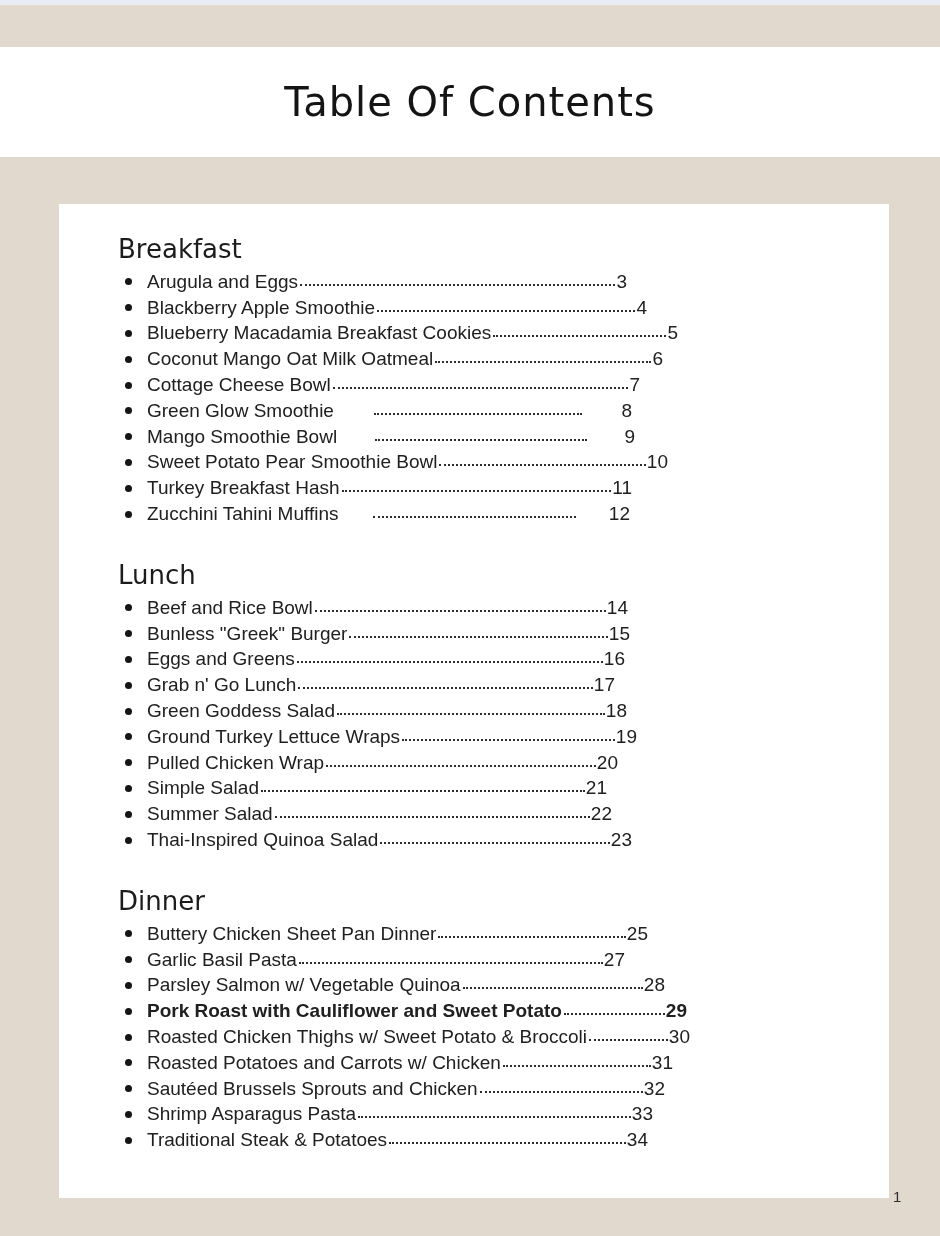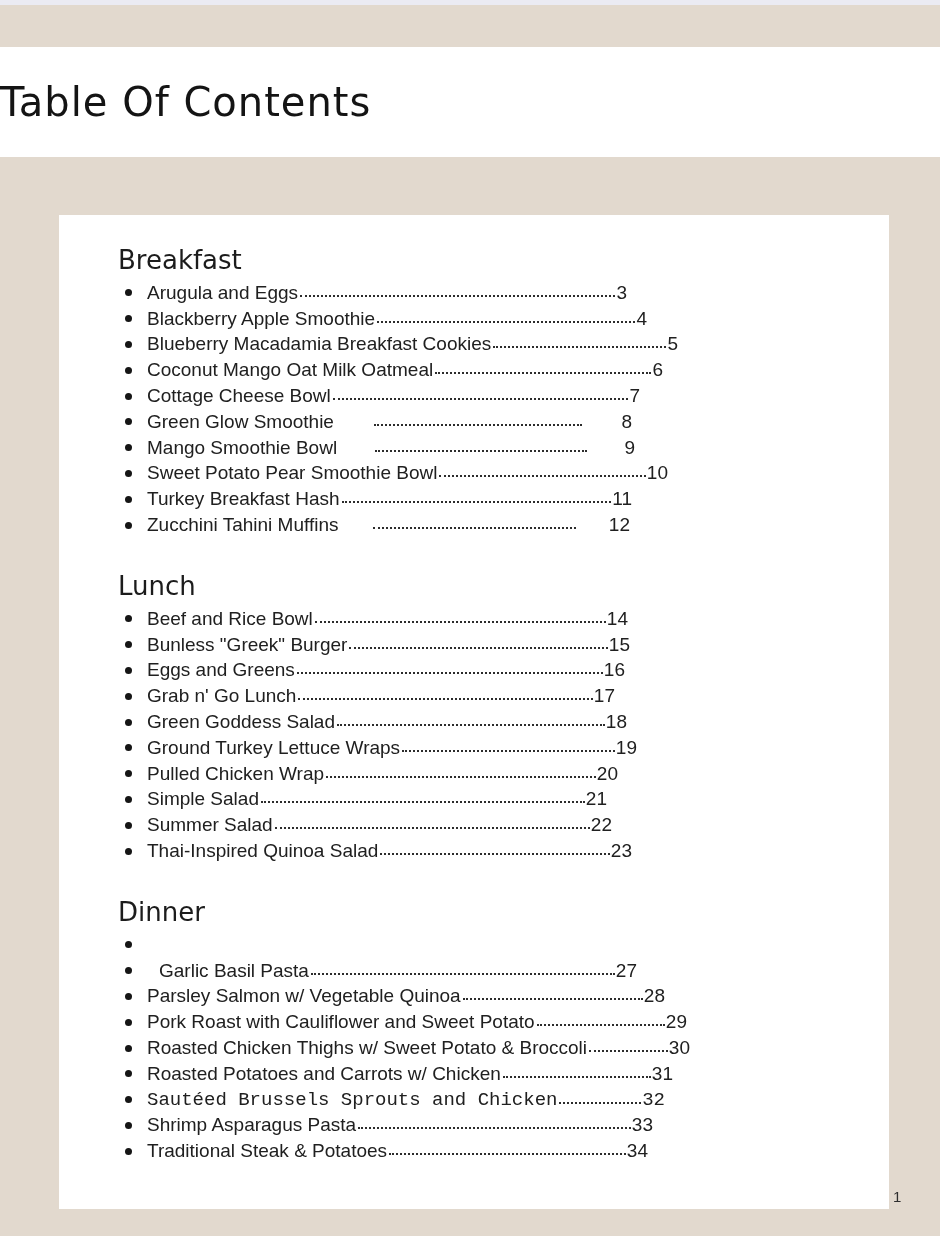--- a/index.html
+++ b/index.html
@@ -22,34 +22,35 @@
     background: #ebebf3;
   }
 
   .title-band {
     position: absolute;
     left: 0; top: 47px;
     width: 940px; height: 110px;
     background: #ffffff;
     display: flex;
     align-items: center;
+    justify-content: center;
     box-sizing: border-box;
   }
   .title-band h1 {
     margin: 0;
     font-family: "DejaVu Sans", sans-serif;
     font-weight: 400;
     font-size: 40px;
     letter-spacing: 1px;
     color: #141414;
   }
 
   .card {
     position: absolute;
-    left: 59px; top: 215px;
+    left: 59px; top: 204px;
     width: 830px; height: 994px;
     background: #ffffff;
     box-sizing: border-box;
     padding: 30px 40px 0 59px;
   }
 
   section + section { margin-top: 33px; }
 
   section h2 {
     margin: 0 0 4px 0;
@@ -288,40 +289,45 @@
                 <span class="pg">23</span>
               </span>
             </li>
           </ul>
         </section>
         <section>
           <h2>Dinner</h2>
           <ul class="toc-list">
             <li>
               <span class="bullet"></span>
-            </li>
-            <li>
-              <span class="bullet"></span>
-              <span class="line" style="width: 478px; margin-left: 12px;">
+              <span class="line" style="width: 501px;">
+                <span class="t">Buttery Chicken Sheet Pan Dinner</span>
+                <span class="dots"></span>
+                <span class="pg">25</span>
+              </span>
+            </li>
+            <li>
+              <span class="bullet"></span>
+              <span class="line" style="width: 478px;">
                 <span class="t">Garlic Basil Pasta</span>
                 <span class="dots"></span>
                 <span class="pg">27</span>
               </span>
             </li>
             <li>
               <span class="bullet"></span>
               <span class="line" style="width: 518px;">
                 <span class="t">Parsley Salmon w/ Vegetable Quinoa</span>
                 <span class="dots"></span>
                 <span class="pg">28</span>
               </span>
             </li>
             <li>
               <span class="bullet"></span>
-              <span class="line" style="width: 540px;">
+              <span class="line" style="width: 540px; font-weight: bold;">
                 <span class="t">Pork Roast with Cauliflower and Sweet Potato</span>
                 <span class="dots"></span>
                 <span class="pg">29</span>
               </span>
             </li>
             <li>
               <span class="bullet"></span>
               <span class="line" style="width: 543px;">
                 <span class="t">Roasted Chicken Thighs w/ Sweet Potato &amp; Broccoli</span>
                 <span class="dots"></span>
@@ -331,21 +337,21 @@
             <li>
               <span class="bullet"></span>
               <span class="line" style="width: 526px;">
                 <span class="t">Roasted Potatoes and Carrots w/ Chicken</span>
                 <span class="dots"></span>
                 <span class="pg">31</span>
               </span>
             </li>
             <li>
               <span class="bullet"></span>
-              <span class="line" style="width: 518px; font-family: Liberation Mono, monospace;">
+              <span class="line" style="width: 518px;">
                 <span class="t">Sautéed Brussels Sprouts and Chicken</span>
                 <span class="dots"></span>
                 <span class="pg">32</span>
               </span>
             </li>
             <li>
               <span class="bullet"></span>
               <span class="line" style="width: 506px;">
                 <span class="t">Shrimp Asparagus Pasta</span>
                 <span class="dots"></span>

